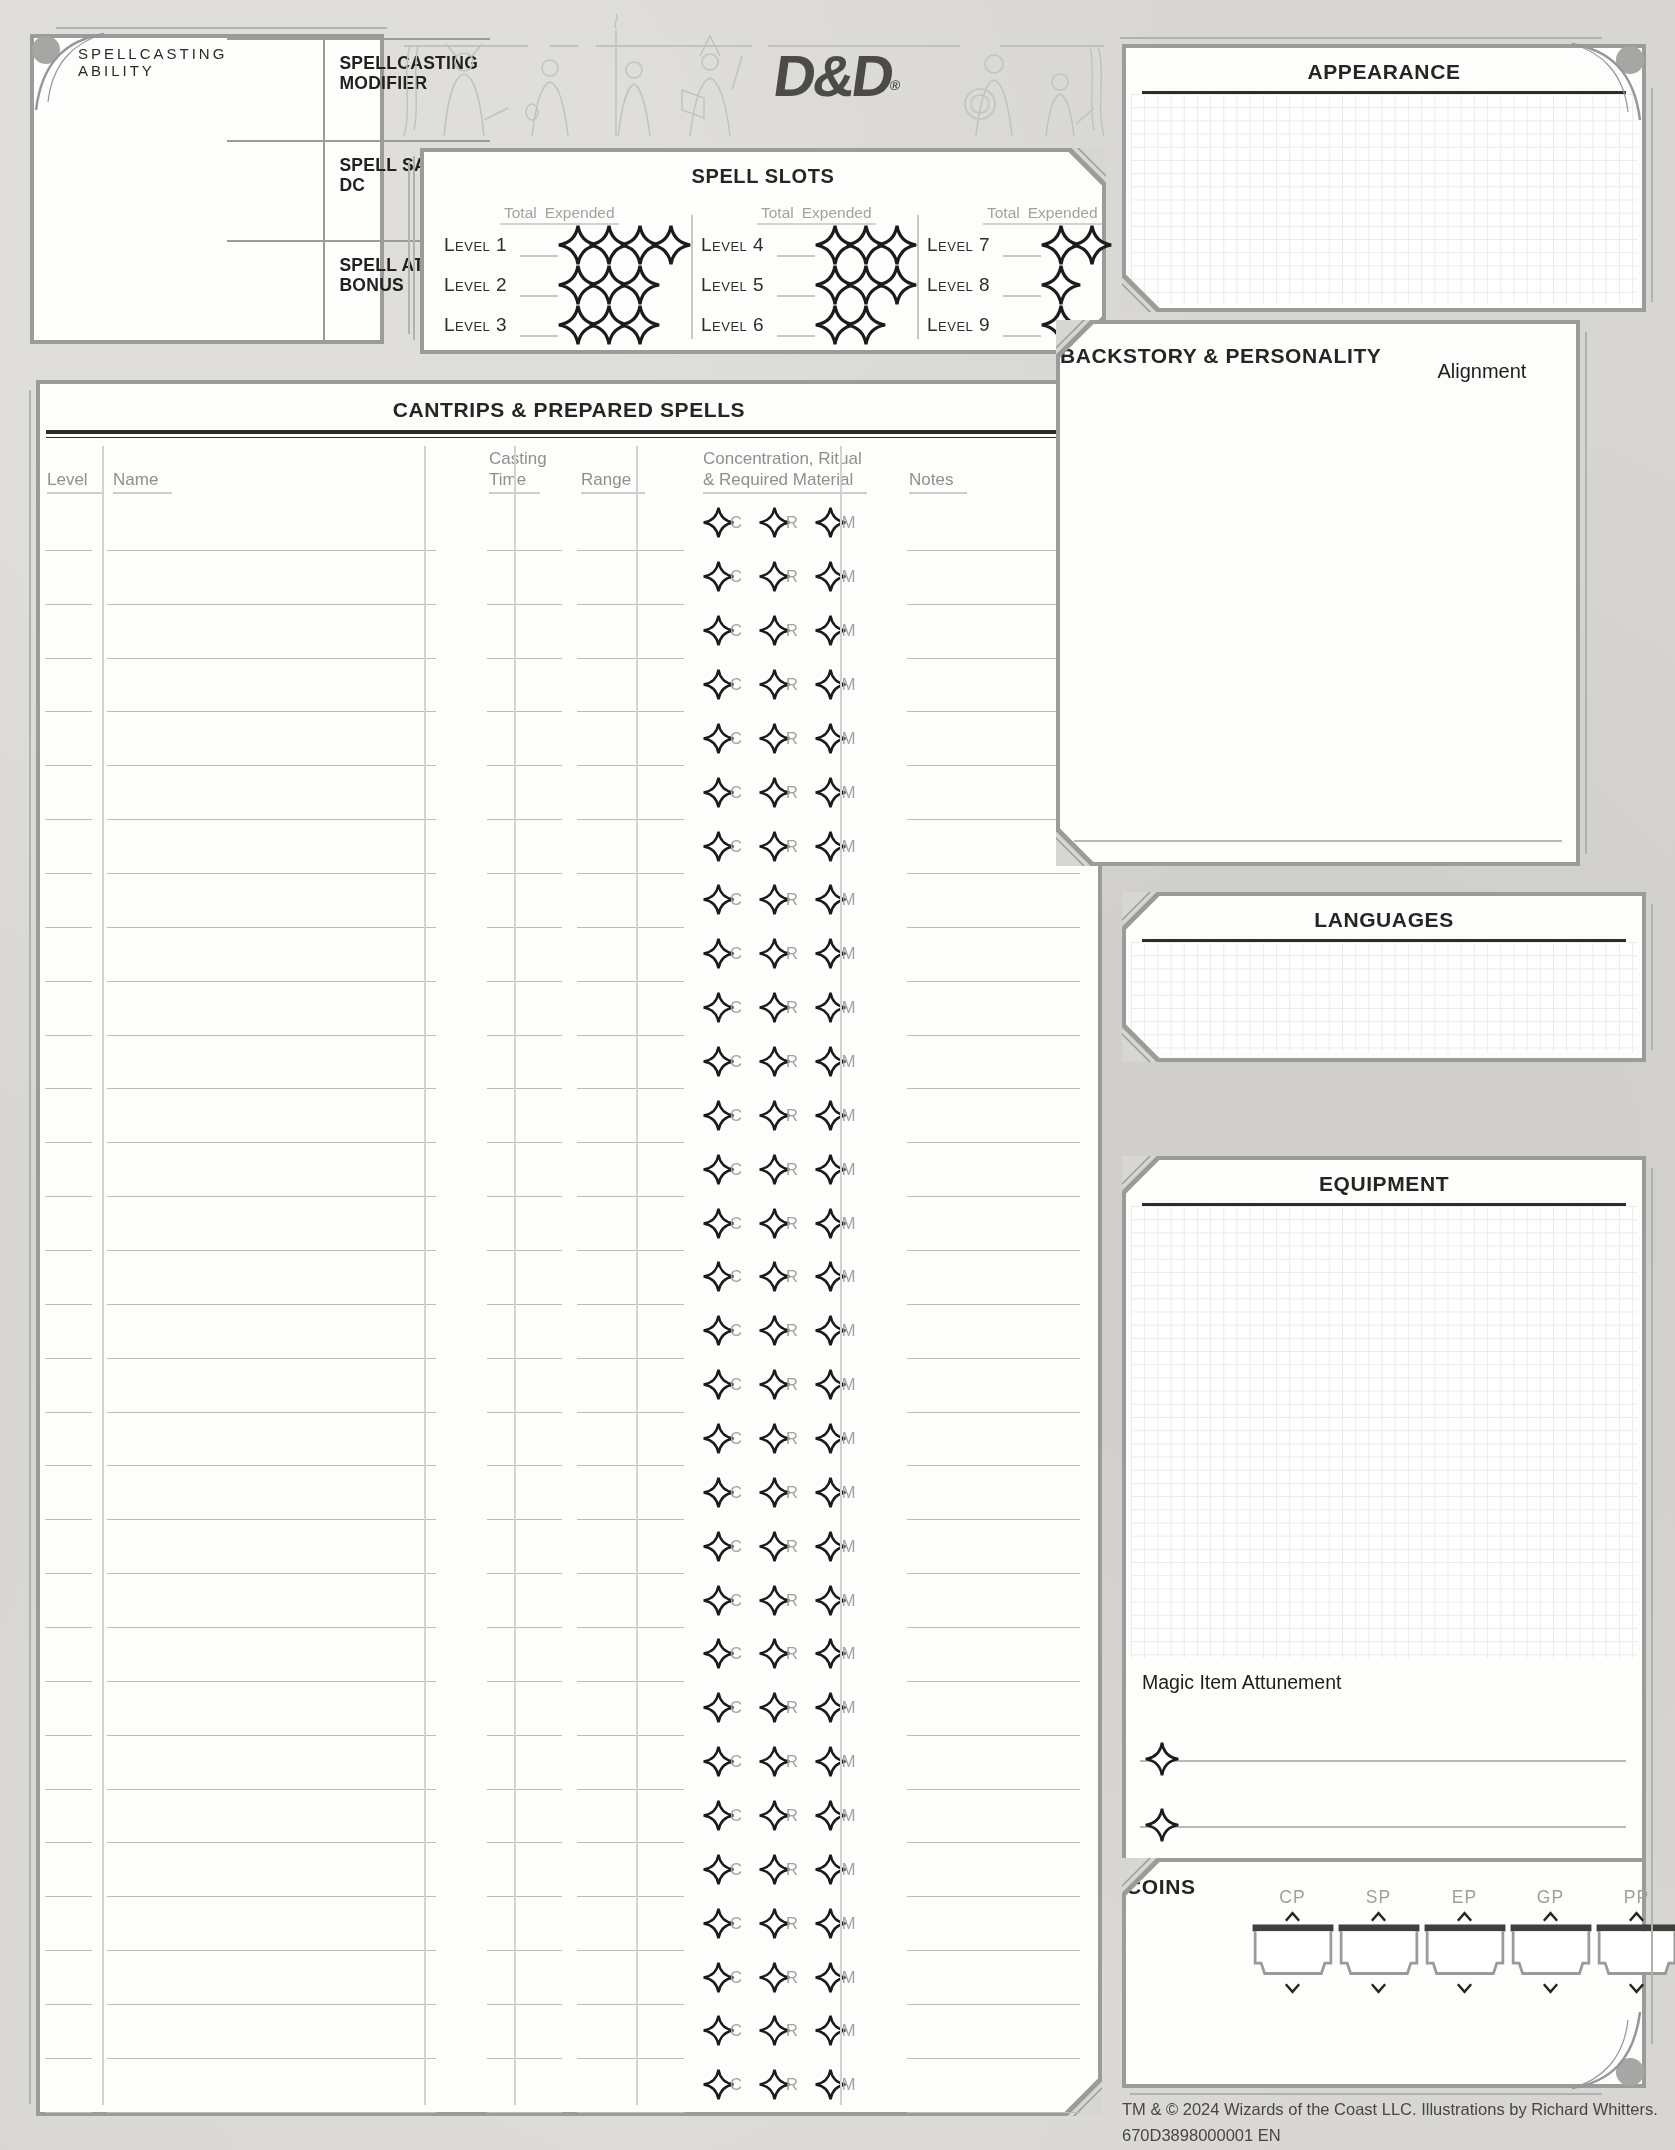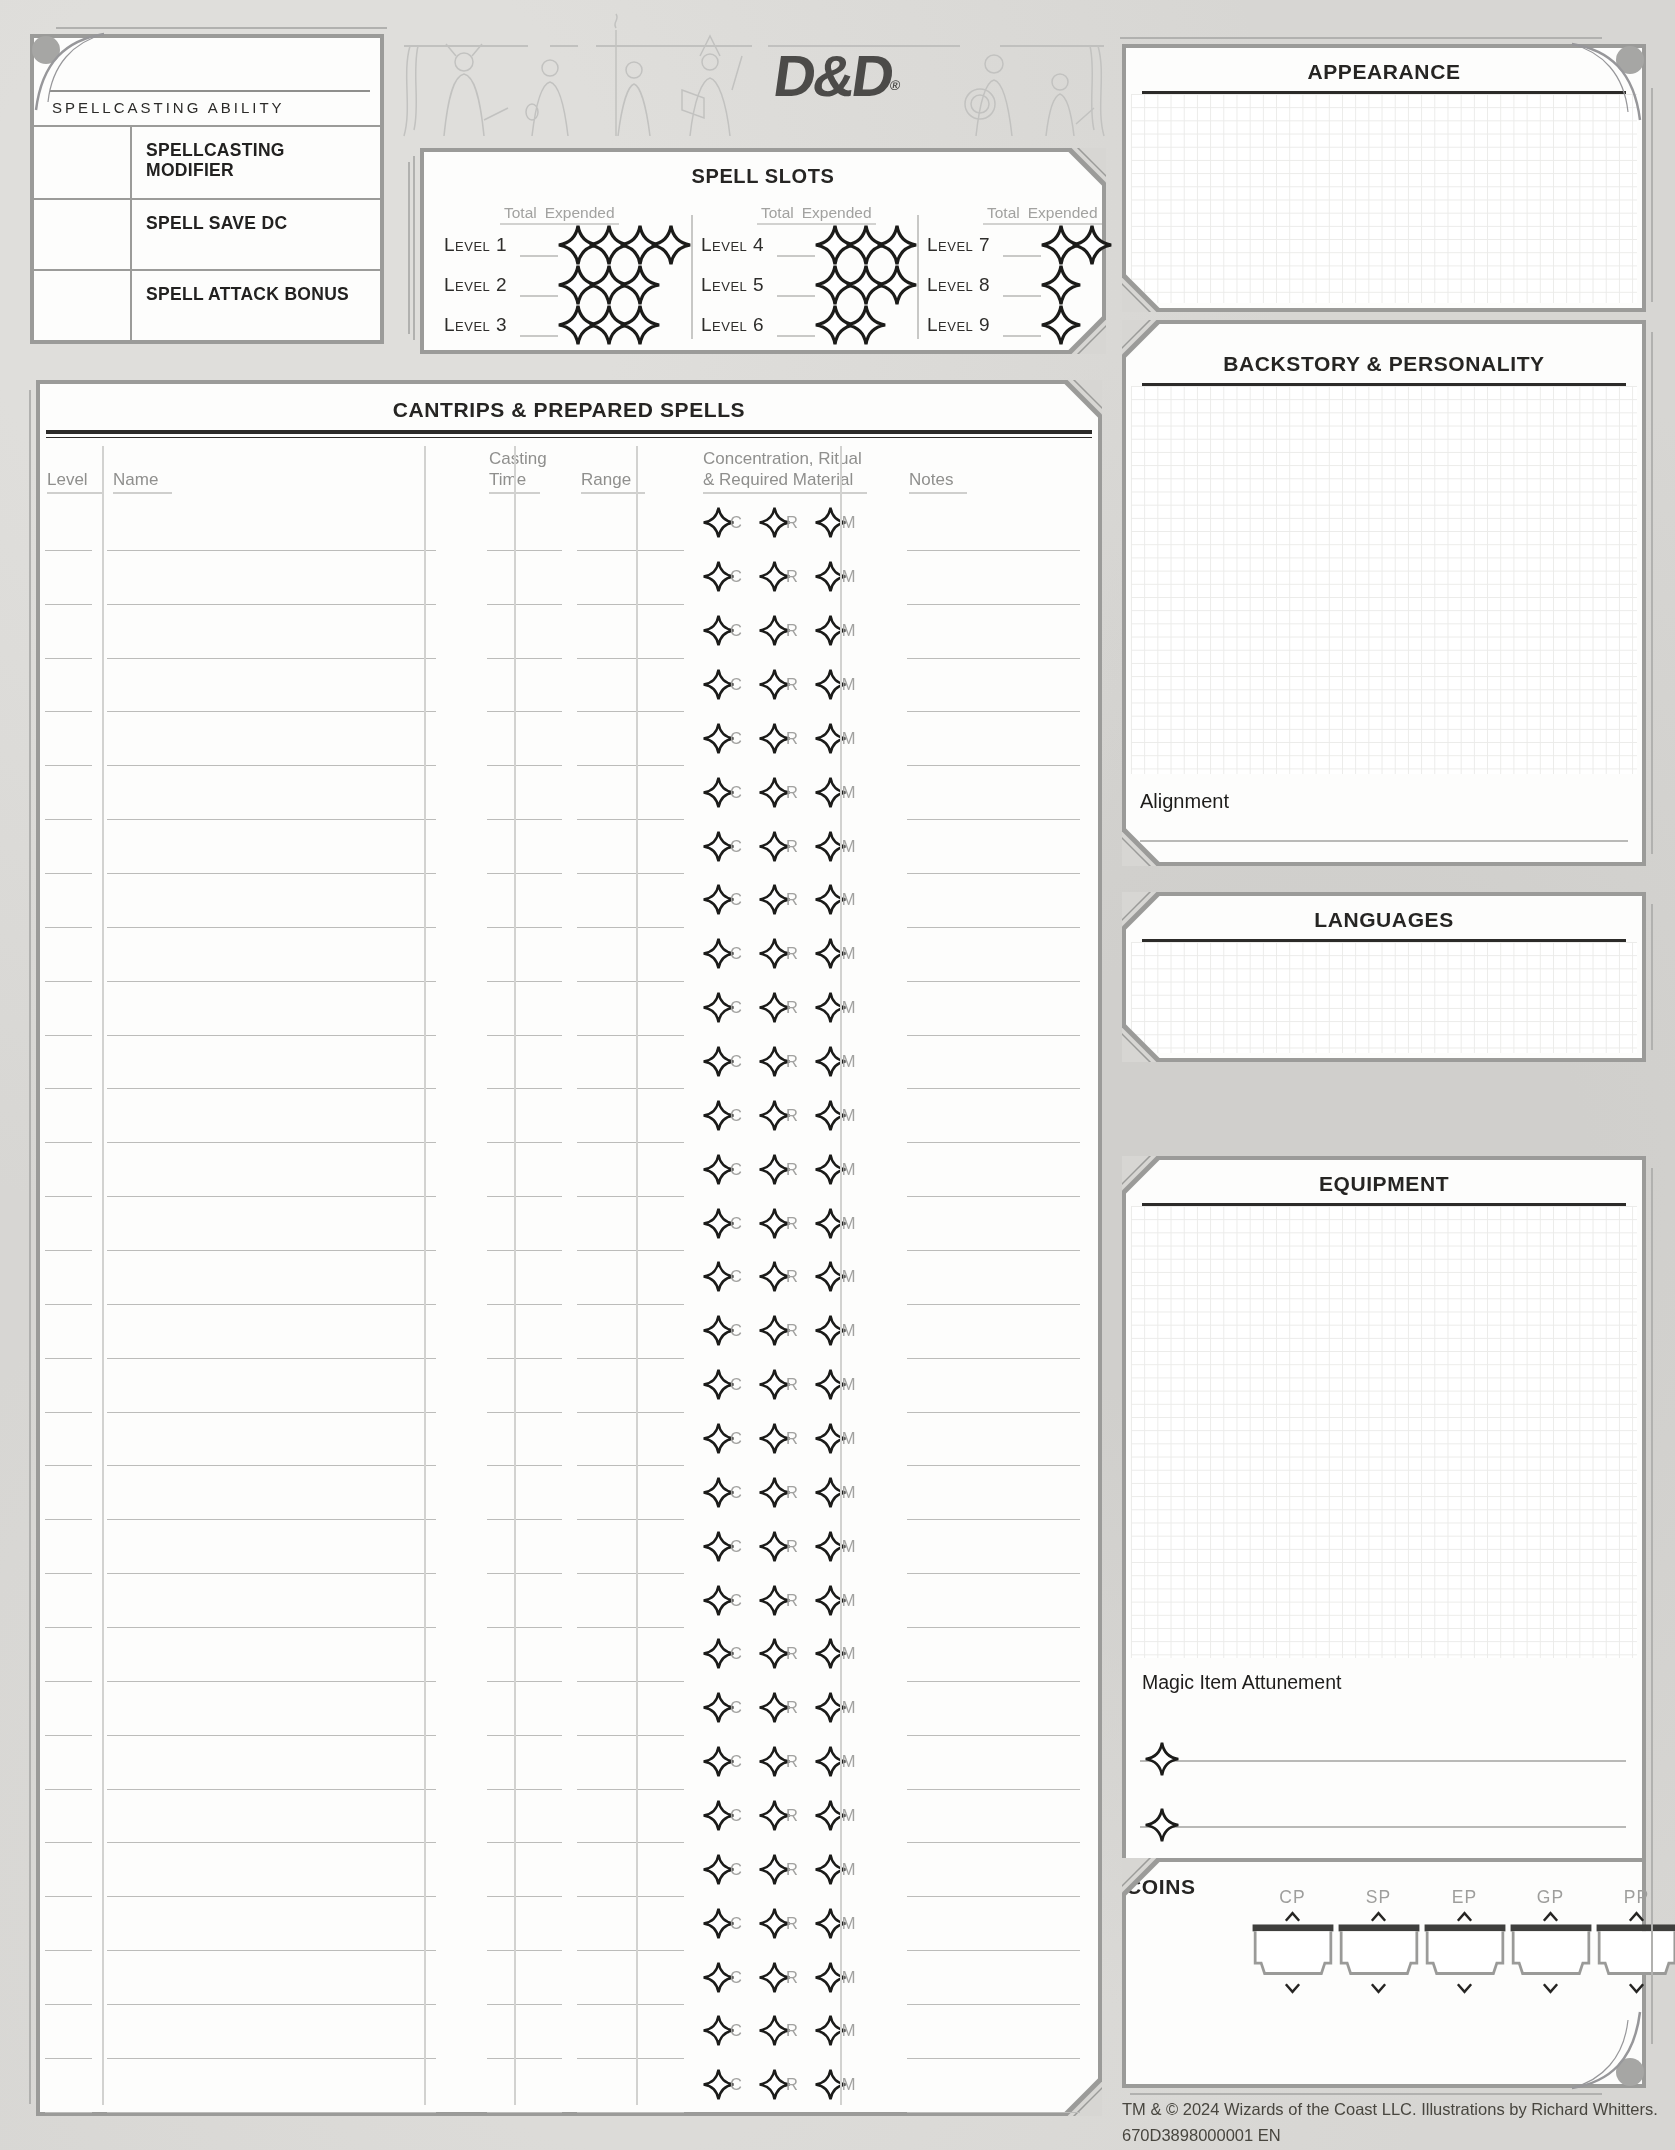--- a/index.html
+++ b/index.html
@@ -34,21 +34,21 @@
   .curl.br{bottom:-10px;right:-10px;transform:scale(-1,-1)}
   .cham{position:absolute;pointer-events:none}
   .cham polygon{fill:#d7d6d3}
   .cham line{stroke:#9b9b99}
   .cham.tl{top:-4px;left:-4px}
   .cham.tr{top:-4px;right:-4px;transform:rotate(90deg)}
   .cham.bl{bottom:-4px;left:-4px;transform:rotate(-90deg)}
   .cham.br{bottom:-4px;right:-4px;transform:rotate(180deg)}
 
   
-  #spellcasting{left:30px;top:34px;width:354px;height:310px;display:flex;flex-direction:column}
+  #spellcasting{left:30px;top:34px;width:354px;height:310px;display:flex;flex-direction:row}
   .sc-write{height:52px}
   .sc-line{margin:0 10px 0 16px;border-bottom:2px solid #8f8f8d}
   .sc-ability{padding:7px 0 9px 18px;font-size:15px;letter-spacing:3px;color:#2b2a28}
   .sc-table{flex:1;border-top:2px solid #9b9b99;display:grid;grid-template-columns:98px 1fr;grid-auto-rows:1fr}
   .sc-val{border-right:2px solid #9b9b99}
   .sc-row2{border-top:2px solid #9b9b99}
   .sc-lbl{padding:13px 12px 0 14px;font-weight:bold;font-size:17.5px;line-height:1.15;color:#222120;letter-spacing:.3px}
 
   
   #banner{position:absolute;left:400px;top:12px;width:708px;height:132px}
@@ -92,21 +92,21 @@
   .srow .ul-note::after{left:9px;right:18px}
   .marks{display:flex;align-items:center;gap:17px}
   .mark{display:flex;align-items:center}
   .mark svg.star{width:31px;height:31px}
   .mark i{font-style:normal;font-size:16.5px;color:#a2a2a0;margin-left:-4px}
   .tline{position:absolute;width:1.6px;background:#d2d2d0;top:62px;bottom:7px;pointer-events:none}
 
   
   #appearance{left:1122px;top:44px;width:524px;height:268px;padding-top:12px;display:flex;flex-direction:column}
   #appearance .grid{flex:1;margin:0 5px 5px 5px}
-  #backstory{left:1122px;top:320px;width:524px;height:546px;padding-top:28px;display:flex;flex-direction:column}
+  #backstory{left:1056px;top:320px;width:524px;height:546px;padding-top:20px;display:flex;flex-direction:row}
   #backstory .grid{height:388px;margin:0 5px}
   .align-lbl{padding:16px 0 0 14px;font-size:20px;color:#1e1d1b}
   .align-line{position:absolute;left:14px;right:14px;bottom:20px;border-bottom:2px solid #b9b9b7}
   #languages{left:1122px;top:892px;width:524px;height:170px;padding-top:12px;display:flex;flex-direction:column}
   #languages .grid{flex:1;margin:0 5px 5px 5px}
   #equipment{left:1122px;top:1156px;width:524px;height:748px;padding-top:12px;display:flex;flex-direction:column}
   #equipment .grid{height:452px;margin:0 5px}
   .att-lbl{padding:13px 0 2px 16px;font-size:19.5px;color:#1e1d1b}
   #attunement-rows{flex:1;display:flex;flex-direction:column;margin:0 16px 6px 14px}
   .att-row{position:relative;flex:1;border-bottom:2px solid #b9b9b7}

